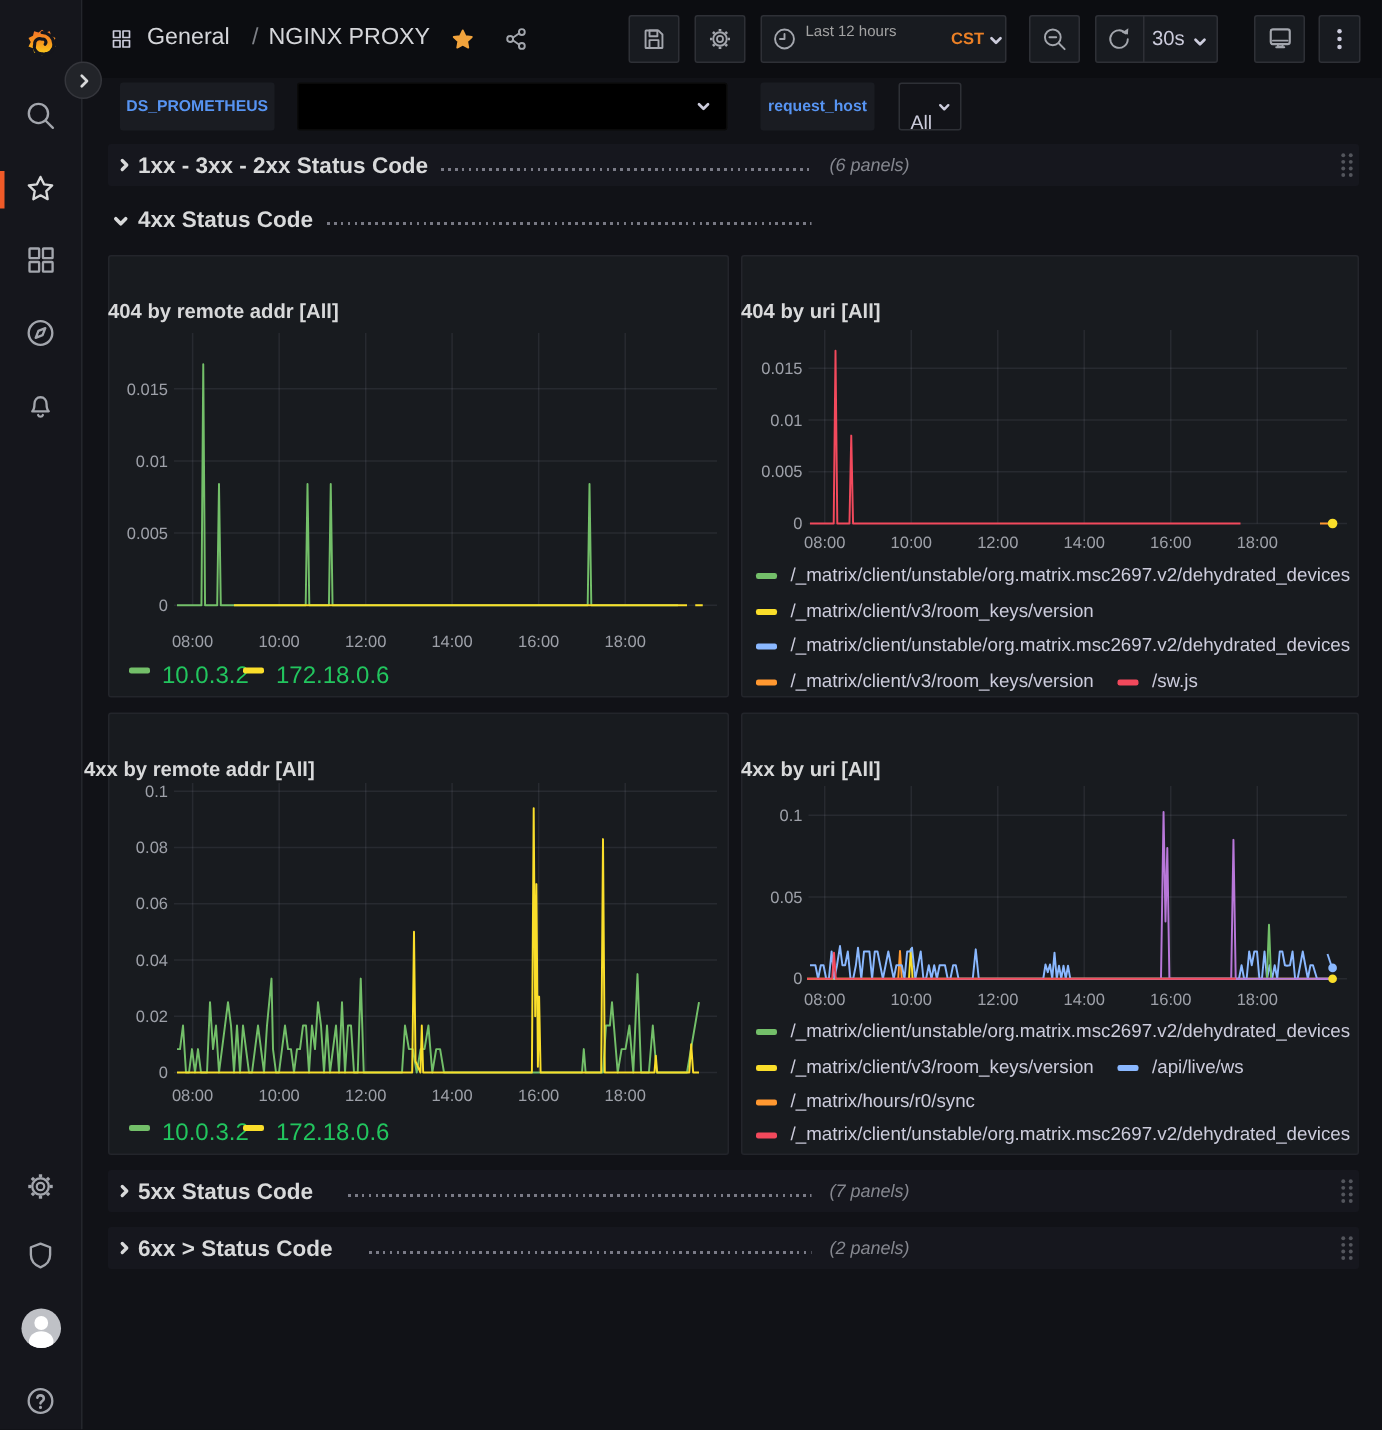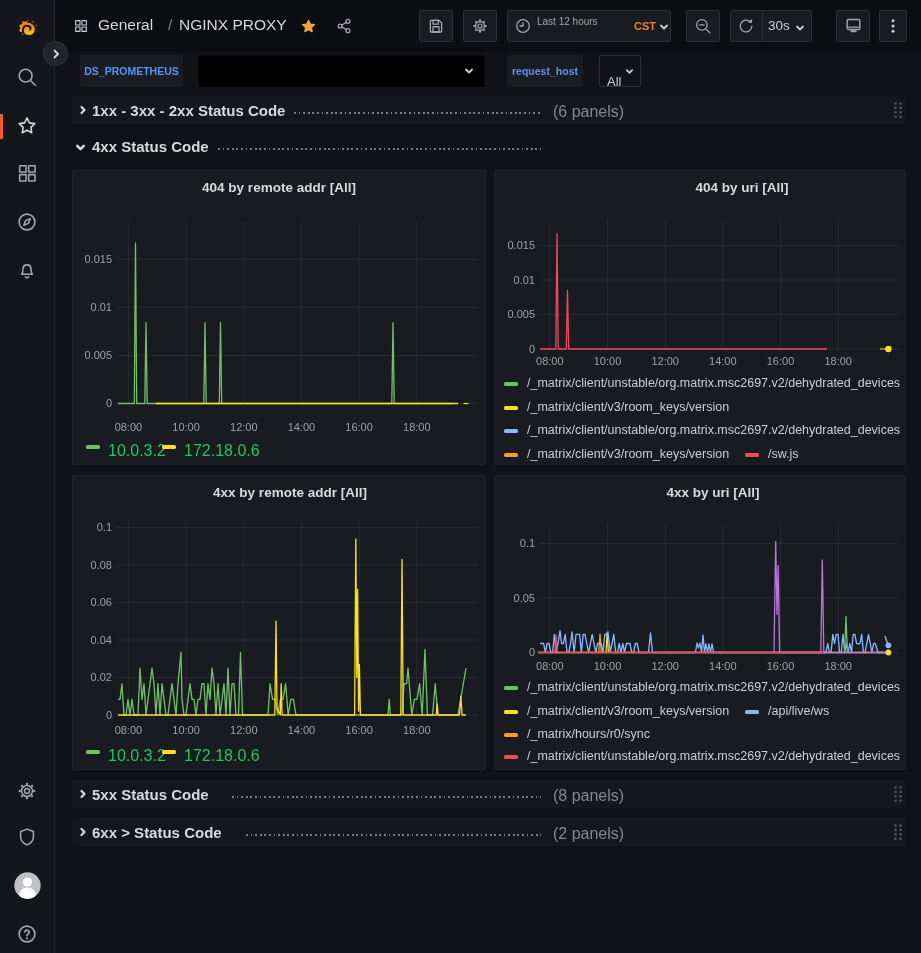--- a/index.html
+++ b/index.html
@@ -20,23 +20,23 @@
 .tbline { position:absolute; width:1px; height:32px; background:#2e3036; }
 .varlabel { position:absolute; height:32px; background:#1a1c22; border-radius:2px; color:#5794f2;
   font-size:10.5px; font-weight:700; display:flex; align-items:center; justify-content:center; }
 .varsel { position:absolute; height:32px; background:#121318; border:1px solid #2e3036; border-radius:2px; }
 .varsel.black { background:#000; border:1px solid #0a0a0a; }
 .valltext { position:absolute; font-size:13px; color:#ccccdc; }
 .rowbg { position:absolute; left:72px; top:0; width:834px; height:28px; background:#16171e; border-radius:2px; }
 .rowtitle { position:absolute; font-size:15px; font-weight:700; color:#d8d9da; white-space:pre; }
 .rowdots { position:absolute; height:2px;
   background-image:repeating-linear-gradient(90deg, rgba(204,204,220,.55) 0 1.8px, transparent 1.8px 4.6px); }
-.rowcount { position:absolute; font-size:16px; color:#85878f; }
+.rowcount { position:absolute; font-size:12px; font-style:italic; color:#85878f; }
 .panel { position:absolute; background:#181b1f; border:1px solid #23252b; border-radius:2px; }
-.ptitle { position:absolute; text-align:center; font-size:13.5px; font-weight:700; color:#d8d9da; }
+.ptitle { position:absolute; font-size:13.5px; font-weight:700; color:#d8d9da;margin-top:20px; }
 .chart { position:absolute; }
 .ax { font-size:11px; fill:#9da0a8; font-family:"Liberation Sans", sans-serif; }
 .ldash { position:absolute; width:14px; height:4px; border-radius:1.5px; }
 .ltext { position:absolute; font-size:16px; color:#22c55e; white-space:pre; }
 .ltext2 { position:absolute; font-size:12.5px; color:#ccccdc; white-space:pre;text-align:center; }
 .clipbox { position:absolute; overflow:hidden; }
 </style></head>
 <body>
 <div id="stage">
 <div id="sidebar"></div>
@@ -218,21 +218,21 @@
       <path d="M2 3.5l3 3 3-3"></path>
     </svg>
     <div class="rowtitle" style="left:92px;top:137.5px">4xx Status Code</div>
     <div class="rowdots" style="left:218px;top:148px;width:323px"></div>
     <div class="rowbg" style="top:780px"></div>
     <svg class="ic" style="left:78px;top:789px" width="10" height="10" viewBox="0 0 10 10" fill="none" stroke="#d8d9da" stroke-width="2.2" stroke-linecap="round" stroke-linejoin="round">
       <path d="M3.5 2l3 3-3 3"></path>
     </svg>
     <div class="rowtitle" style="left:92px;top:785.5px">5xx Status Code</div>
     <div class="rowdots" style="left:232px;top:796px;width:309px"></div>
-    <div class="rowcount" style="left:553px;top:787px">(8 panels)</div>
+    <div class="rowcount" style="left:553px;top:787px">(7 panels)</div>
     <svg class="ic" style="left:892px;top:785px" width="12" height="18" viewBox="0 0 12 18">
       <circle cx="3.5" cy="2.5" r="1.3" fill="#53555c"></circle>
       <circle cx="8.5" cy="2.5" r="1.3" fill="#53555c"></circle>
       <circle cx="3.5" cy="6.9" r="1.3" fill="#53555c"></circle>
       <circle cx="8.5" cy="6.9" r="1.3" fill="#53555c"></circle>
       <circle cx="3.5" cy="11.3" r="1.3" fill="#53555c"></circle>
       <circle cx="8.5" cy="11.3" r="1.3" fill="#53555c"></circle>
       <circle cx="3.5" cy="15.700000000000001" r="1.3" fill="#53555c"></circle>
       <circle cx="8.5" cy="15.700000000000001" r="1.3" fill="#53555c"></circle>
     </svg>
@@ -319,21 +319,21 @@
         <div class="ltext2" style="left:527px;top:399.5px">/_matrix/client/v3/room_keys/version</div>
         <div class="ldash" style="left:504px;top:429px;background:#8ab8ff"></div>
         <div class="ltext2" style="left:527px;top:423px">/_matrix/client/unstable/org.matrix.msc2697.v2/dehydrated_devices</div>
         <div class="ldash" style="left:504px;top:452.5px;background:#ff9830"></div>
         <div class="ltext2" style="left:527px;top:446.5px">/_matrix/client/v3/room_keys/version</div>
         <div class="ldash" style="left:745px;top:452.5px;background:#f2495c"></div>
         <div class="ltext2" style="left:768px;top:446.5px">/sw.js</div>
       </div>
     </div>
     <div class="panel" style="left:72px;top:475px;width:414px;height:295px"></div>
-    <div class="ptitle" style="left:83px;top:485px;width:414px">4xx by remote addr [All]</div>
+    <div class="ptitle" style="left:56px;top:485px;width:414px">4xx by remote addr [All]</div>
     <svg class="chart" style="left:72px;top:475px" width="414" height="295" viewBox="0 0 414 295">
       <line x1="44" y1="240.0" x2="406" y2="240.0" stroke="rgba(204,204,220,0.09)" stroke-width="1"></line>
       <text x="40" y="243.8" text-anchor="end" class="ax">0</text>
       <line x1="44" y1="202.5" x2="406" y2="202.5" stroke="rgba(204,204,220,0.09)" stroke-width="1"></line>
       <text x="40" y="206.3" text-anchor="end" class="ax">0.02</text>
       <line x1="44" y1="165.0" x2="406" y2="165.0" stroke="rgba(204,204,220,0.09)" stroke-width="1"></line>
       <text x="40" y="168.8" text-anchor="end" class="ax">0.04</text>
       <line x1="44" y1="127.5" x2="406" y2="127.5" stroke="rgba(204,204,220,0.09)" stroke-width="1"></line>
       <text x="40" y="131.3" text-anchor="end" class="ax">0.06</text>
       <line x1="44" y1="90.0" x2="406" y2="90.0" stroke="rgba(204,204,220,0.09)" stroke-width="1"></line>

